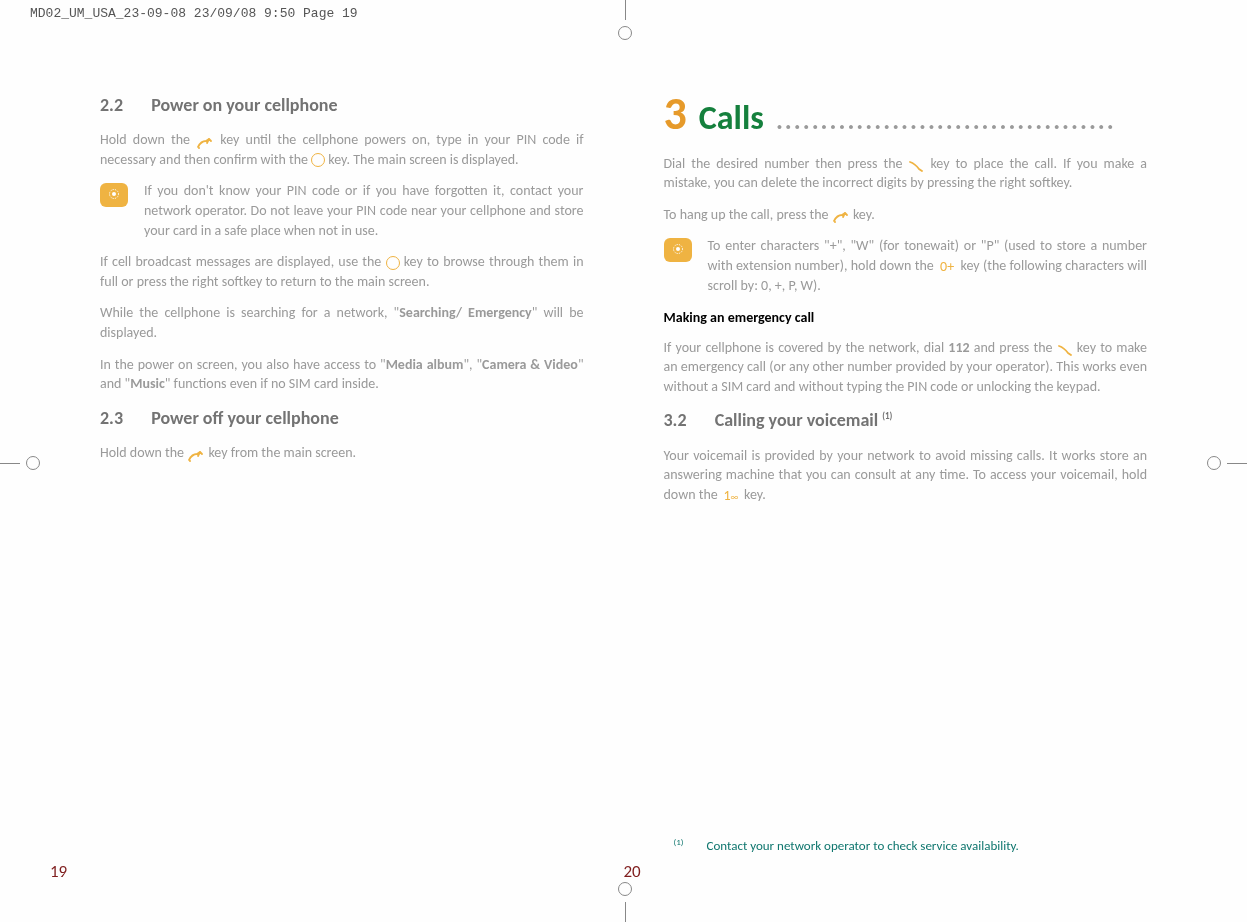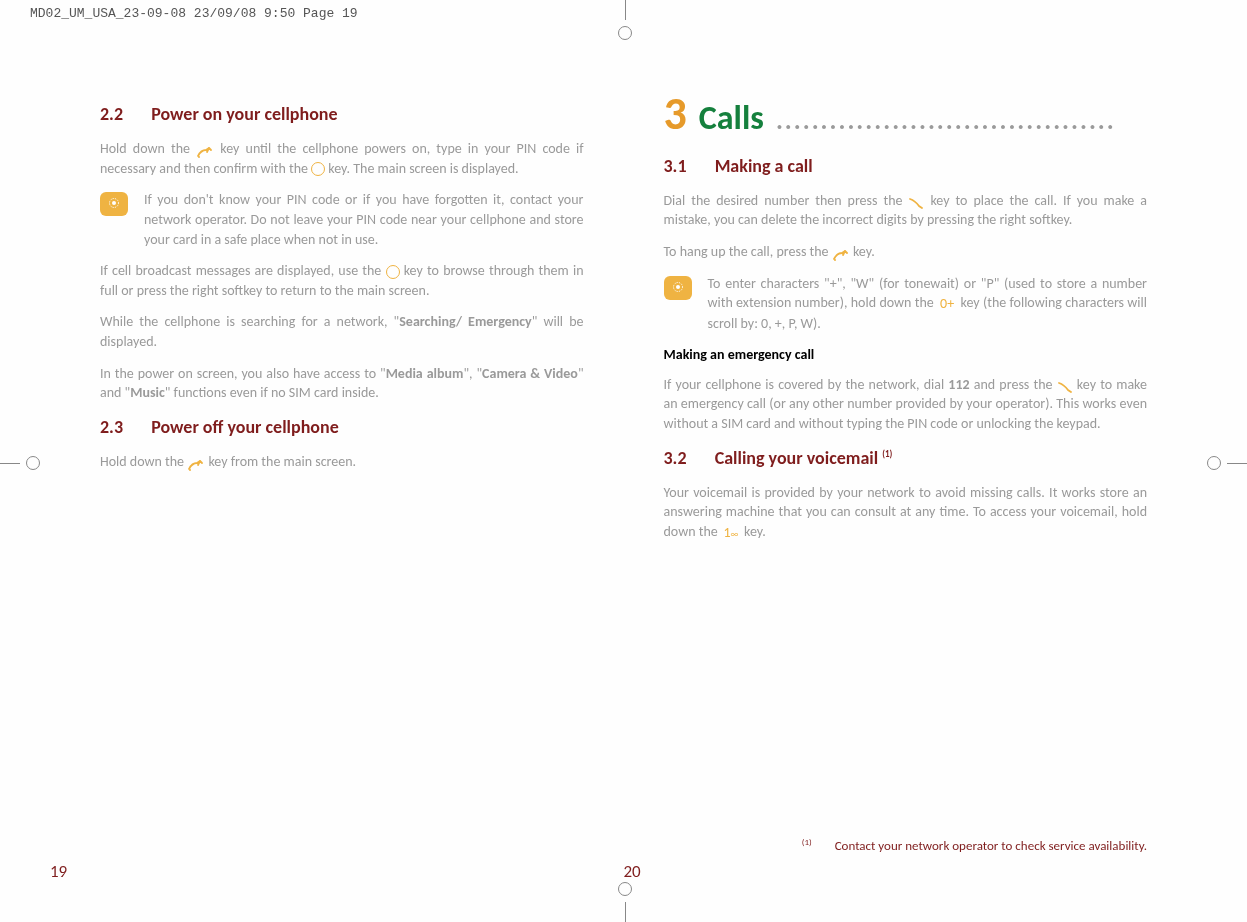--- a/index.html
+++ b/index.html
@@ -63,25 +63,25 @@
     padding: 40px 50px 20px 50px;
     position: relative;
     color: #9a9a9a;
     font-size: 14px;
     line-height: 1.4;
     text-align: justify;
   }
   .page.left { padding-right: 40px; }
   .page.right { padding-left: 40px; }
   h2.section {
-    color: #7f1d1d;
+    color: #737373;
     font-size: 18px;
     font-weight: bold;
     margin-bottom: 12px;
-    margin-top: 12px;
+    margin-top: 3px;
     text-align: left;
   }
   h2.section .num { margin-right: 24px; }
   p { margin-bottom: 12px; }
   .tip {
     display: flex;
     gap: 16px;
     margin-bottom: 12px;
     align-items: flex-start;
     margin-top: 9px;
@@ -128,22 +128,22 @@
     font-weight: bold;
     color: #000000;
     margin-bottom: 10px;
     text-align: left;
   }
   .footnote {
     position: absolute;
     bottom: 36px;
     left: 50px; right: 50px;
     font-size: 13px;
-    color: #7f1d1d;
-    text-align: right;
+    color: #0f766e;
+    text-align: left;
   }
   .footnote sup { font-size: 9px; margin-right: 20px; vertical-align: super;}
   .pagenum {
     position: absolute;
     bottom: 8px;
     width: 100%;
     left: 0;
     text-align: left;
     font-size: 17px;
     color: #7f1d1d;
@@ -247,24 +247,20 @@
   </div>
 
   <div class="page right">
 
     <div class="chapter-head">
       <span class="chapter-num">3</span>
       <span class="chapter-title">Calls</span>
       <span class="chapter-dots">......................................</span>
     </div>
 
-    <h2 class="section">
-      <span class="num">3.1</span>
-      <span>Making a call</span>
-    </h2>
 
     <p>
       <span>Dial the desired number then press the </span>
       <span class="key-pickup">
         <svg viewBox="0 0 16 12">
             <path d="M2 2 C5 3 8 5 11 9 L14 11" stroke="#efb342" stroke-width="1.8" fill="none" stroke-linecap="round"></path>
           </svg>
       </span>
       <span> key to place the call. If you make a mistake, you can delete the incorrect digits by pressing the right softkey.</span>
     </p>

